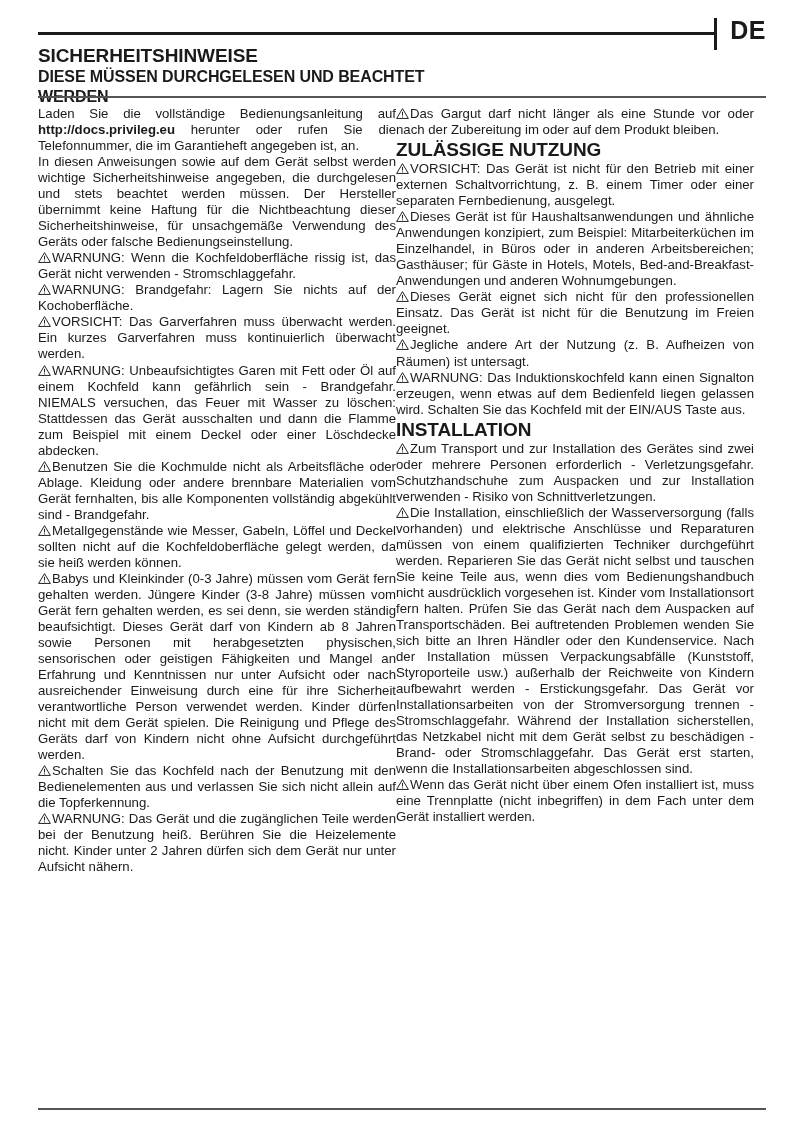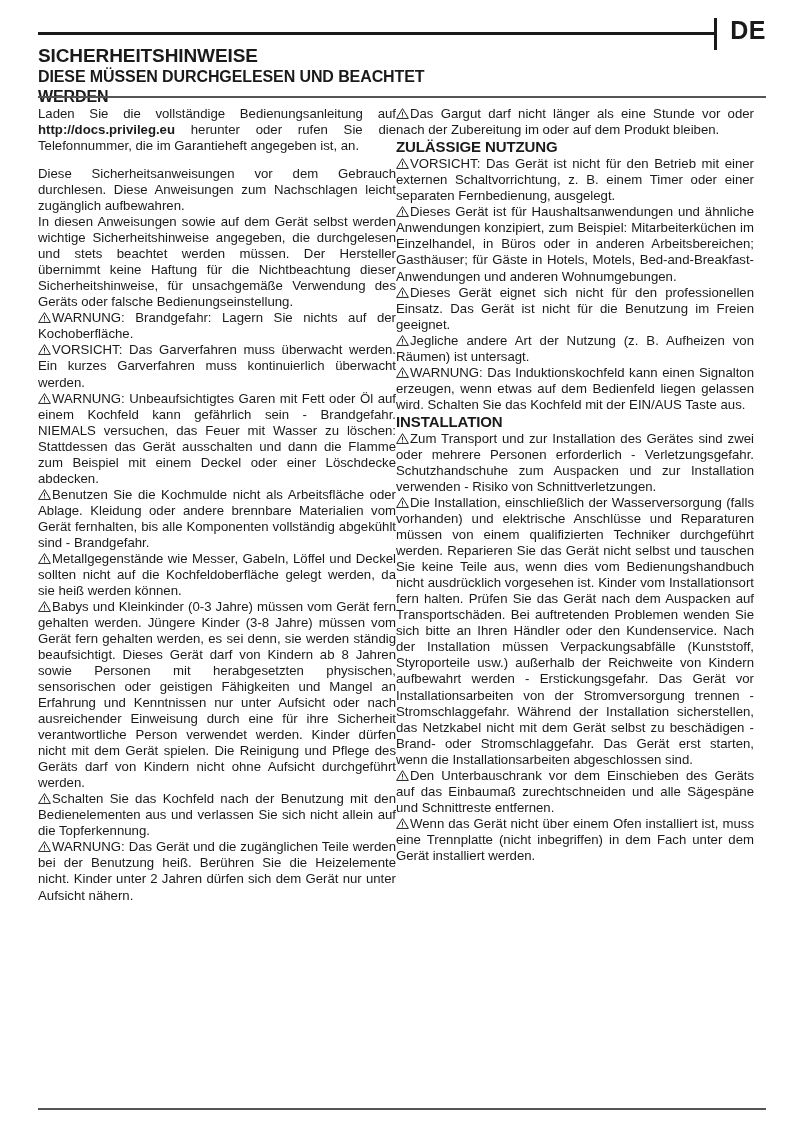--- a/index.html
+++ b/index.html
@@ -111,21 +111,21 @@
     margin: 0;
   }
   .para {
     hyphens: auto;
   }
   .para.spaced {
     margin-top: 12px !important;
   }
   .section-head {
     font-weight: bold;
-    font-size: 15px;
+    font-size: 19px;
     text-align: left;
     letter-spacing: -0.1px;
   }
   .link {
     font-weight: bold;
   }
   .warn-icon {
     display: inline-block;
     width: 13px;
     height: 11px;
@@ -160,22 +160,26 @@
     <div class="header-titles">
       <div class="title-main">SICHERHEITSHINWEISE</div>
       <div class="title-sub">DIESE MÜSSEN DURCHGELESEN UND BEACHTET WERDEN</div>
     </div>
   </div>
   <div class="header-bottom-rule"></div>
 
   <div class="columns">
     <div class="col" id="col-left">
         <p class="para"><span>Laden Sie die vollständige Bedienungsanleitung auf </span><span class="link">http://docs.privileg.eu</span><span> herunter oder rufen Sie die Telefonnummer, die im Garantieheft angegeben ist, an.</span></p>
-        <p class="para spaced"><span>Diese Sicherheitsanweisungen vor dem Gebrauch durchlesen. Diese Anweisungen zum Nachschlagen leicht zugänglich aufbewahren.</span></p>
         <p class="para"><span>In diesen Anweisungen sowie auf dem Gerät selbst werden wichtige Sicherheitshinweise angegeben, die durchgelesen und stets beachtet werden müssen. Der Hersteller übernimmt keine Haftung für die Nichtbeachtung dieser Sicherheitshinweise, für unsachgemäße Verwendung des Geräts oder falsche Bedienungseinstellung.</span></p>
+        <p class="para"><span class="warn-icon"><svg viewBox="0 0 14 12" width="13" height="11">
+              <path d="M7 0.7 L13.4 11.4 L0.6 11.4 Z" fill="none" stroke="#1a1a1a" stroke-width="1.05"></path>
+              <rect x="6.5" y="4.2" width="1.05" height="4" fill="#1a1a1a"></rect>
+              <rect x="6.5" y="9.2" width="1.05" height="1.05" fill="#1a1a1a"></rect>
+            </svg></span><span>WARNUNG: Wenn die Kochfeldoberfläche rissig ist, das Gerät nicht verwenden - Stromschlaggefahr.</span></p>
         <p class="para"><span class="warn-icon"><svg viewBox="0 0 14 12" width="13" height="11">
               <path d="M7 0.7 L13.4 11.4 L0.6 11.4 Z" fill="none" stroke="#1a1a1a" stroke-width="1.05"></path>
               <rect x="6.5" y="4.2" width="1.05" height="4" fill="#1a1a1a"></rect>
               <rect x="6.5" y="9.2" width="1.05" height="1.05" fill="#1a1a1a"></rect>
             </svg></span><span>WARNUNG: Brandgefahr: Lagern Sie nichts auf der Kochoberfläche.</span></p>
         <p class="para"><span class="warn-icon"><svg viewBox="0 0 14 12" width="13" height="11">
               <path d="M7 0.7 L13.4 11.4 L0.6 11.4 Z" fill="none" stroke="#1a1a1a" stroke-width="1.05"></path>
               <rect x="6.5" y="4.2" width="1.05" height="4" fill="#1a1a1a"></rect>
               <rect x="6.5" y="9.2" width="1.05" height="1.05" fill="#1a1a1a"></rect>
             </svg></span><span>VORSICHT: Das Garverfahren muss überwacht werden. Ein kurzes Garverfahren muss kontinuierlich überwacht werden.</span></p>
@@ -250,24 +254,19 @@
             </svg></span><span>Zum Transport und zur Installation des Gerätes sind zwei oder mehrere Personen erforderlich - Verletzungsgefahr. Schutzhandschuhe zum Auspacken und zur Installation verwenden - Risiko von Schnittverletzungen.</span></p>
         <p class="para"><span class="warn-icon"><svg viewBox="0 0 14 12" width="13" height="11">
               <path d="M7 0.7 L13.4 11.4 L0.6 11.4 Z" fill="none" stroke="#1a1a1a" stroke-width="1.05"></path>
               <rect x="6.5" y="4.2" width="1.05" height="4" fill="#1a1a1a"></rect>
               <rect x="6.5" y="9.2" width="1.05" height="1.05" fill="#1a1a1a"></rect>
             </svg></span><span>Die Installation, einschließlich der Wasserversorgung (falls vorhanden) und elektrische Anschlüsse und Reparaturen müssen von einem qualifizierten Techniker durchgeführt werden. Reparieren Sie das Gerät nicht selbst und tauschen Sie keine Teile aus, wenn dies vom Bedienungshandbuch nicht ausdrücklich vorgesehen ist. Kinder vom Installationsort fern halten. Prüfen Sie das Gerät nach dem Auspacken auf Transportschäden. Bei auftretenden Problemen wenden Sie sich bitte an Ihren Händler oder den Kundenservice. Nach der Installation müssen Verpackungsabfälle (Kunststoff, Styroporteile usw.) außerhalb der Reichweite von Kindern aufbewahrt werden - Erstickungsgefahr. Das Gerät vor Installationsarbeiten von der Stromversorgung trennen - Stromschlaggefahr. Während der Installation sicherstellen, das Netzkabel nicht mit dem Gerät selbst zu beschädigen - Brand- oder Stromschlaggefahr. Das Gerät erst starten, wenn die Installationsarbeiten abgeschlossen sind.</span></p>
         <p class="para"><span class="warn-icon"><svg viewBox="0 0 14 12" width="13" height="11">
               <path d="M7 0.7 L13.4 11.4 L0.6 11.4 Z" fill="none" stroke="#1a1a1a" stroke-width="1.05"></path>
               <rect x="6.5" y="4.2" width="1.05" height="4" fill="#1a1a1a"></rect>
               <rect x="6.5" y="9.2" width="1.05" height="1.05" fill="#1a1a1a"></rect>
-            </svg></span><span>Den Unterbauschrank vor dem Einschieben des Geräts auf das Einbaumaß zurechtschneiden und alle Sägespäne und Schnittreste entfernen.</span></p>
-        <p class="para"><span class="warn-icon"><svg viewBox="0 0 14 12" width="13" height="11">
-              <path d="M7 0.7 L13.4 11.4 L0.6 11.4 Z" fill="none" stroke="#1a1a1a" stroke-width="1.05"></path>
-              <rect x="6.5" y="4.2" width="1.05" height="4" fill="#1a1a1a"></rect>
-              <rect x="6.5" y="9.2" width="1.05" height="1.05" fill="#1a1a1a"></rect>
             </svg></span><span>Wenn das Gerät nicht über einem Ofen installiert ist, muss eine Trennplatte (nicht inbegriffen) in dem Fach unter dem Gerät installiert werden.</span></p>
       </div>
   </div>
 
   <div class="footer-rule"></div>
 
 </div>
 
 </body></html>

